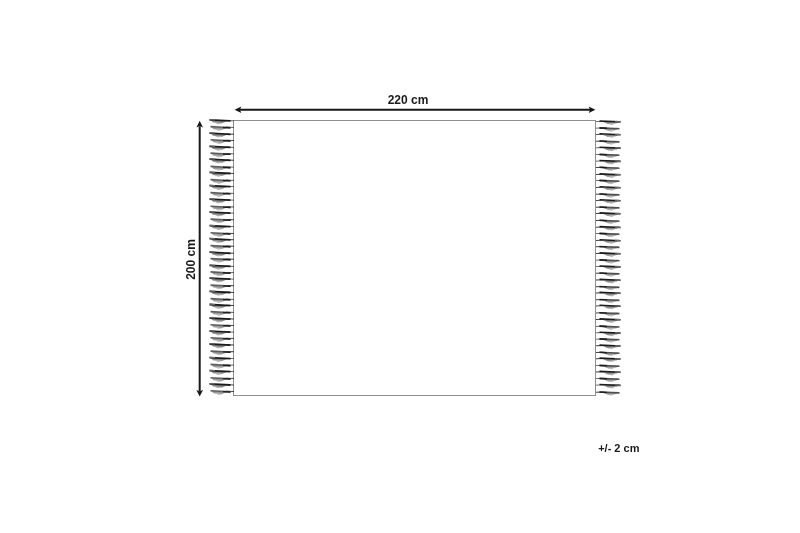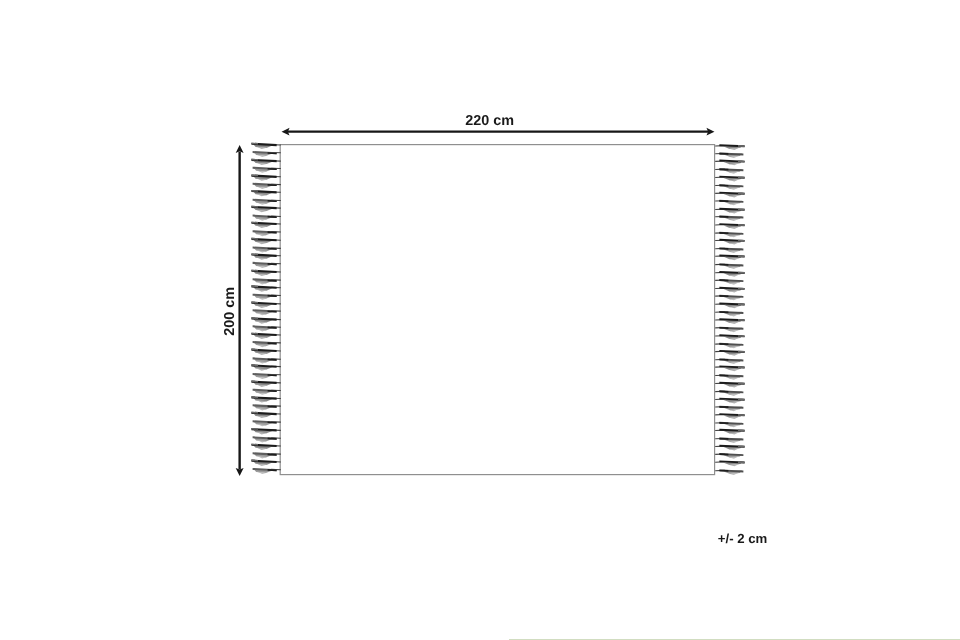--- a/index.html
+++ b/index.html
@@ -1,16 +1,16 @@
 <!DOCTYPE html>
 <html><head>
 <meta charset="utf-8">
 <style>
   html,body { margin:0; padding:0; background:#ffffff; }
-  .wrap { width:800px; height:533px; position:relative; background:#4d7c0f; }
+  .wrap { width:800px; height:533px; position:relative; background:#0369a1; }
   text { font-family:"Liberation Sans", sans-serif; font-weight:bold; fill:#1a1a1a; }
 </style>
 </head>
 <body>
 
 <div class="wrap">
 <svg width="800" height="533" viewBox="0 0 800 533">
 
   <rect x="0" y="0" width="800" height="533" fill="#ffffff"></rect>
 

